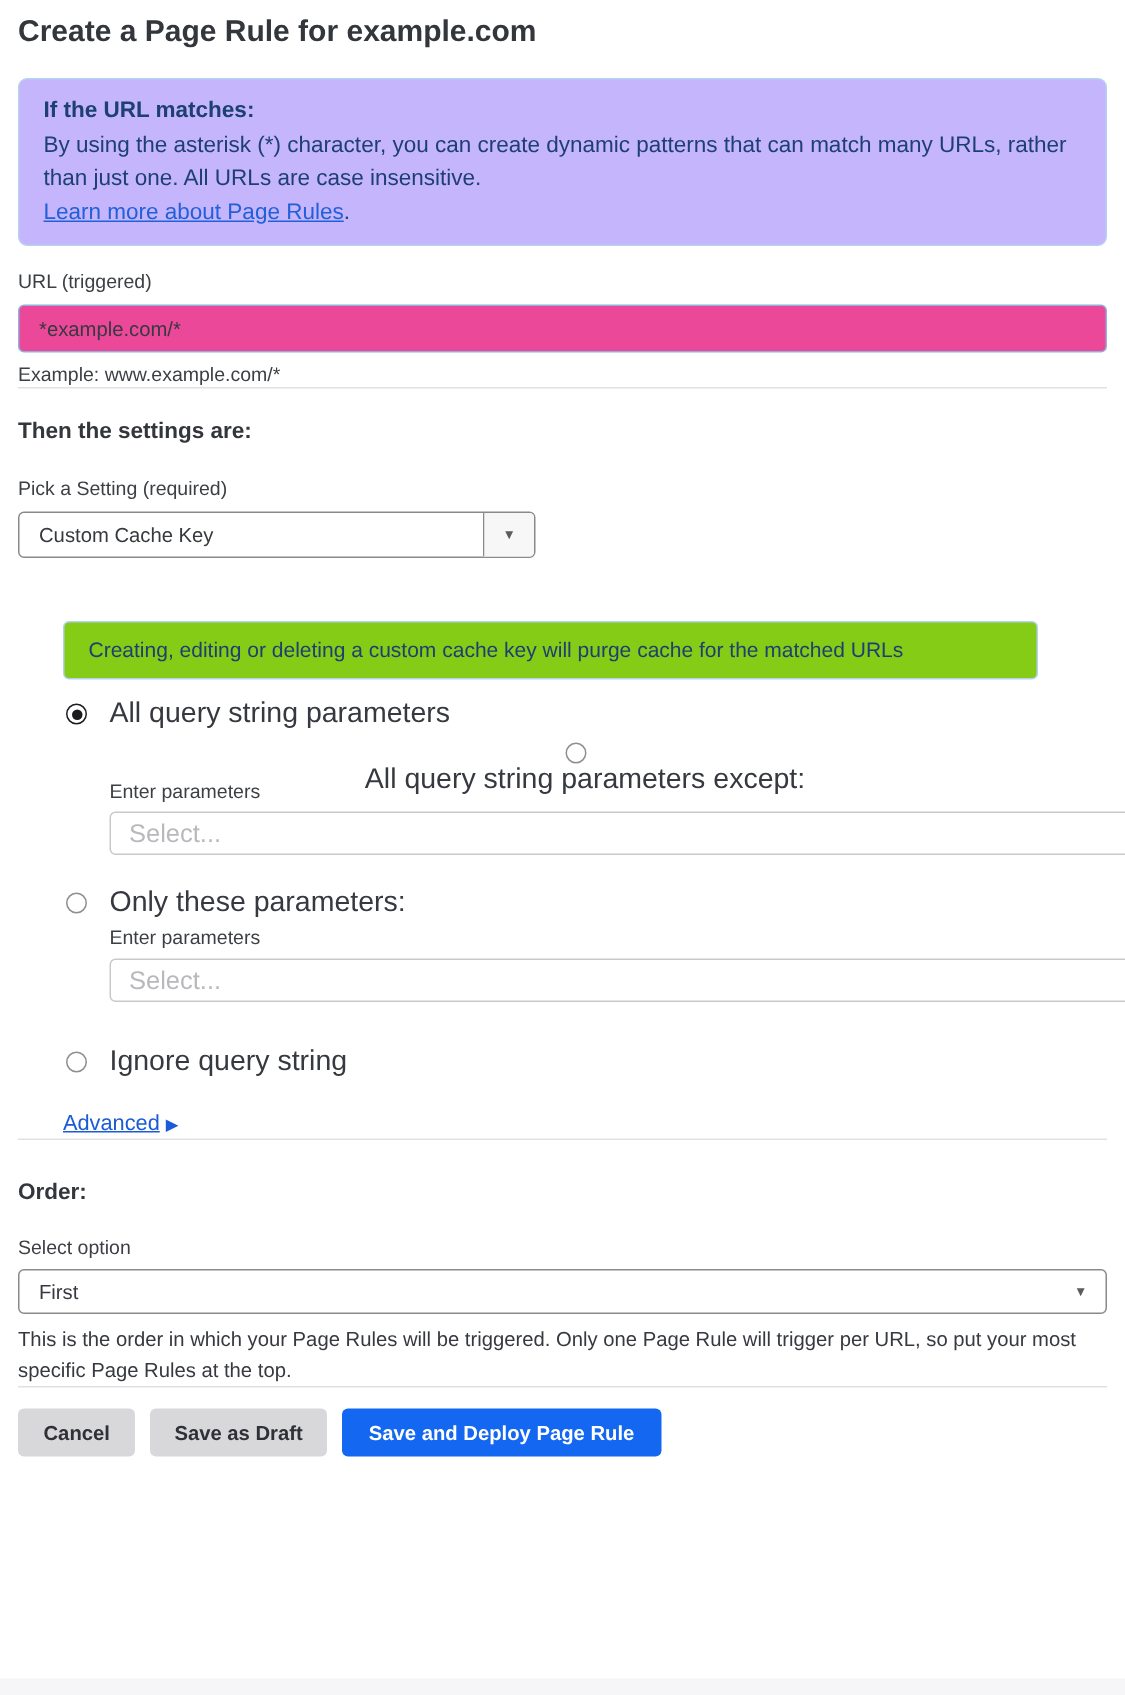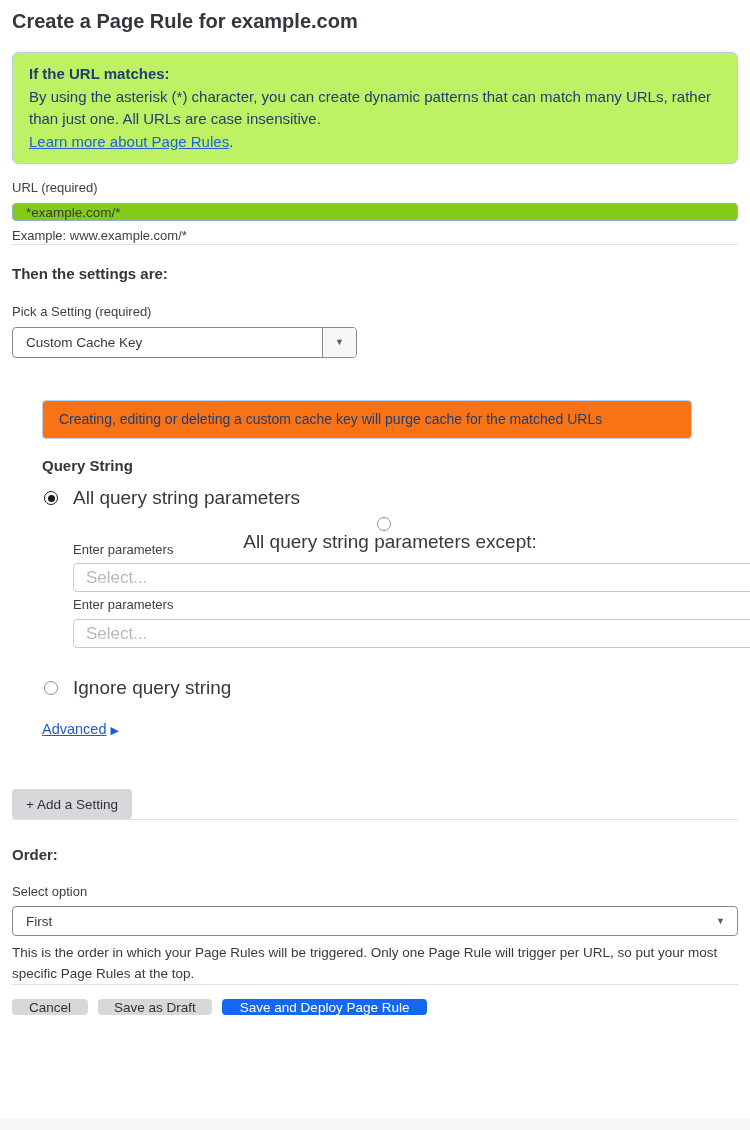--- a/index.html
+++ b/index.html
@@ -2,47 +2,47 @@
 <html><head>
 <meta charset="utf-8">
 <style>
   html,body{margin:0;padding:0;background:#ffffff;}
   body{width:750px;height:1130px;position:relative;overflow:hidden;
        font-family:"Liberation Sans","DejaVu Sans",sans-serif;color:#36393f;}
   .page{padding:0 12px;}
 
   .page-title{font-size:20px;font-weight:bold;color:#33363b;margin:8px 0 0;line-height:26px;}
 
-  .info-box{margin-top:18px;background:#bef264;border:1px solid #b5d1ef;border-radius:6px;
+  .info-box{margin-top:18px;background:#c4b5fd;border:1px solid #b5d1ef;border-radius:6px;
             padding:10px 16px;color:#1d3f72;font-size:15px;line-height:22.5px;}
   .info-box .ib-heading{font-weight:bold;}
   .link{color:#2160d8;text-decoration:underline;cursor:pointer;}
 
   .field-label{margin-top:16px;font-size:13px;line-height:16px;color:#3c3f44;}
-  .url-input{margin-top:7px;box-sizing:border-box;width:100%;height:18px;
-             background:#84cc16;border:1px solid #91b0d9;border-radius:4px;
+  .url-input{margin-top:7px;box-sizing:border-box;width:100%;height:32px;
+             background:#ec4899;border:1px solid #91b0d9;border-radius:4px;
              font-family:inherit;font-size:13.5px;color:#36393f;padding:0 13px;outline:none;}
   .example-text{margin-top:7px;font-size:13px;line-height:16px;color:#3c3f44;}
 
   hr.divider{border:none;border-top:1px solid #e1e1e4;margin:0;}
   .hr1{margin-top:15px;} .hr2{margin-top:18px;} .hr3{margin-top:11px;}
 
   .section-heading{font-size:15px;font-weight:bold;color:#33363b;line-height:19px;}
   .then-heading{margin-top:19px;}
   .pick-label{margin-top:21px;}
 
   .select-box{margin-top:7px;display:flex;align-items:stretch;border:1px solid #8a8a8e;
               border-radius:4px;background:#ffffff;cursor:pointer;box-sizing:border-box;}
   .select-sm{width:345px;height:31px;}
   .select-text{flex:1;display:flex;align-items:center;padding:0 13px;font-size:13.5px;color:#36393f;}
   .select-arrow-seg{width:33px;display:flex;align-items:center;justify-content:center;
                     border-left:1px solid #8a8a8e;background:#f7f7f7;border-radius:0 3px 3px 0;}
   .caret{font-size:9px;color:#5c5c60;line-height:1;}
 
-  .banner{margin:42px 0 0 30px;width:650px;box-sizing:border-box;background:#f97316;
+  .banner{margin:42px 0 0 30px;width:650px;box-sizing:border-box;background:#84cc16;
           border:1px solid #b5d1ef;border-radius:4px;padding:9px 16px;
           color:#1d3f72;font-size:14px;line-height:19px;}
 
   .qs-heading{margin:17px 0 0 30px;}
   .radio-row{display:flex;align-items:center;margin-left:30px;height:20px;}
   .r1{margin-top:13px;} .r2{margin-top:9px;flex-direction:column;} .r3{margin-top:22px;} .r4{margin-top:30px;}
   .radio{width:14px;height:14px;border:1px solid #8e8e93;border-radius:50%;background:#fff;
          margin:0 15px 0 2px;flex:none;position:relative;cursor:pointer;box-sizing:border-box;}
   .radio.checked{border:1.5px solid #1c1c1e;}
   .radio.checked::after{content:"";position:absolute;left:50%;top:50%;width:7px;height:7px;
@@ -67,85 +67,87 @@
 
   .order-heading{margin-top:25px;}
   .select-lg-label{margin-top:20px;}
   .select-lg{width:100%;height:30px;margin-top:6px;}
   .select-lg .select-text{padding:0 13px;}
   .select-lg .plain-arrow{display:flex;align-items:center;padding:0 12px;}
 
   .order-desc{margin-top:6px;font-size:13.5px;line-height:21px;color:#36393f;max-width:726px;}
 
   .footer{margin-top:14px;display:flex;gap:10px;}
-  .footer .btn{height:16px;}
+  .footer .btn{height:32px;font-weight:bold;}
   .cancel-btn{padding:0 17px;}
   .draft-btn{padding:0 16px;}
   .deploy-btn{background:#1467f0;color:#ffffff;padding:0 18px;}
 
   .bottom-strip{position:absolute;left:0;bottom:0;width:100%;height:11px;background:#f6f6f8;}
 </style>
 </head>
 <body>
 
 <div class="page">
 
   <h1 class="page-title">Create a Page Rule for example.com</h1>
 
   <div class="info-box">
     <div class="ib-heading">If the URL matches:</div>
     <div>By using the asterisk (*) character, you can create dynamic patterns that can match many URLs, rather than just one. All URLs are case insensitive.</div>
     <div><span class="link">Learn more about Page Rules</span><span>.</span></div>
   </div>
 
-  <div class="field-label">URL (required)</div>
+  <div class="field-label">URL (triggered)</div>
   <input class="url-input" type="text" value="*example.com/*" style="">
   <div class="example-text">Example: www.example.com/*</div>
 
   <hr class="divider hr1">
 
   <div class="section-heading then-heading">Then the settings are:</div>
 
   <div class="field-label pick-label">Pick a Setting (required)</div>
   <div class="select-box select-sm">
     <div class="select-text">Custom Cache Key</div>
     <div class="select-arrow-seg">
       <span class="caret">▼</span>
     </div>
   </div>
 
   <div class="banner">Creating, editing or deleting a custom cache key will purge cache for the matched URLs</div>
 
-  <div class="section-heading qs-heading">Query String</div>
 
   <div class="radio-row r1">
     <span class="radio checked"></span>
     <span class="radio-label">All query string parameters</span>
   </div>
 
   <div class="radio-row r2">
     <span class="radio"></span>
     <span class="radio-label">All query string parameters except:</span>
   </div>
   <div class="sub-label">Enter parameters</div>
   <input class="param-input" type="text" placeholder="Select..." style="">
 
+  <div class="radio-row r3">
+    <span class="radio"></span>
+    <span class="radio-label">Only these parameters:</span>
+  </div>
   <div class="sub-label">Enter parameters</div>
   <input class="param-input pi2" type="text" placeholder="Select..." style="">
 
   <div class="radio-row r4">
     <span class="radio"></span>
     <span class="radio-label">Ignore query string</span>
   </div>
 
   <div class="advanced">
     <span class="adv-link">Advanced</span><span class="adv-caret">▶</span>
   </div>
 
-  <button class="btn btn-gray add-setting-btn">+ Add a Setting</button>
 
   <hr class="divider hr2">
 
   <div class="section-heading order-heading">Order:</div>
 
   <div class="field-label select-lg-label">Select option</div>
   <div class="select-box select-lg">
     <div class="select-text">First</div>
     <div class="plain-arrow">
       <span class="caret">▼</span>

